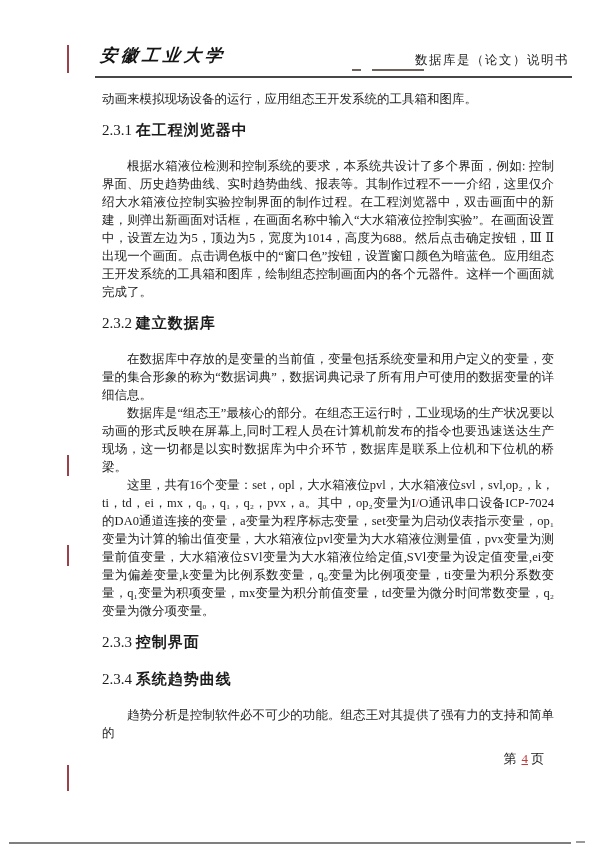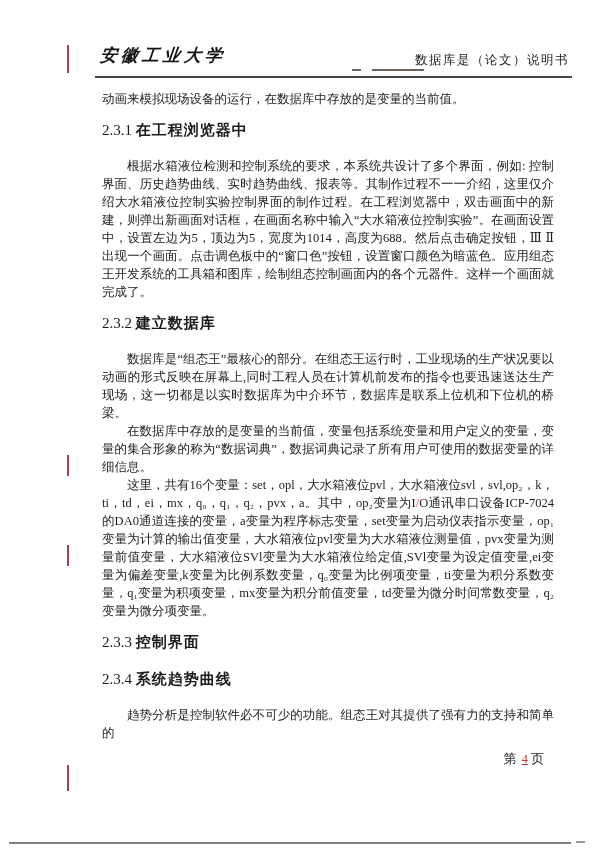--- a/index.html
+++ b/index.html
@@ -76,28 +76,28 @@
   <div>
     <div class="logo">安徽工业大学</div>
     <div class="hdr-dash-short"></div>
     <div class="hdr-dash-long"></div>
     <div class="doc-title">数据库是（论文）说明书</div>
     <div class="header-rule"></div>
   </div>
 
   <div class="body">
 
-    <p>动画来模拟现场设备的运行，在数据库中存放的是变量的当前值。</p>
+    <p>动画来模拟现场设备的运行，应用组态王开发系统的工具箱和图库。</p>
 
     <h2><span class="hnum">2.3.1</span> <span class="htitle">在工程浏览器中</span></h2>
     <p class="ind">根据水箱液位检测和控制系统的要求，本系统共设计了多个界面，例如: 控制界面、历史趋势曲线、实时趋势曲线、报表等。其制作过程不一一介绍，这里仅介绍大水箱液位控制实验控制界面的制作过程。在工程浏览器中，双击画面中的新建，则弹出新画面对话框，在画面名称中输入“大水箱液位控制实验”。在画面设置中，设置左边为5，顶边为5，宽度为1014，高度为688。然后点击确定按钮，Ⅲ Ⅱ 出现一个画面。点击调色板中的“窗口色”按钮，设置窗口颜色为暗蓝色。应用组态王开发系统的工具箱和图库，绘制组态控制画面内的各个元器件。这样一个画面就完成了。</p>
 
     <h2><span class="hnum">2.3.2</span> <span class="htitle">建立数据库</span></h2>
+    <p class="ind">在数据库中存放的是变量的当前值，变量包括系统变量和用户定义的变量，变量的集合形象的称为“数据词典”，数据词典记录了所有用户可使用的数据变量的详细信息。</p>
     <p class="ind">数据库是“组态王”最核心的部分。在组态王运行时，工业现场的生产状况要以动画的形式反映在屏幕上,同时工程人员在计算机前发布的指令也要迅速送达生产现场，这一切都是以实时数据库为中介环节，数据库是联系上位机和下位机的桥梁。</p>
-    <p class="ind">在数据库中存放的是变量的当前值，变量包括系统变量和用户定义的变量，变量的集合形象的称为“数据词典”，数据词典记录了所有用户可使用的数据变量的详细信息。</p>
     <p class="ind"><span>这里，共有16个变量：set，opl，大水箱液位pvl，大水箱液位svl，svl,op₂，k，ti，td，ei，mx，q₀，q₁，q₂，pvx，a。其中，op₂变量为I</span><span class="red-slash">/</span><span>O通讯串口设备ICP-7024的DA0通道连接的变量，a变量为程序标志变量，set变量为启动仪表指示变量，op₁变量为计算的输出值变量，大水箱液位pvl变量为大水箱液位测量值，pvx变量为测量前值变量，大水箱液位SVl变量为大水箱液位给定值,SVl变量为设定值变量,ei变量为偏差变量,k变量为比例系数变量，q₀变量为比例项变量，ti变量为积分系数变量，q₁变量为积项变量，mx变量为积分前值变量，td变量为微分时间常数变量，q₂变量为微分项变量。</span></p>
 
     <h2><span class="hnum">2.3.3</span> <span class="htitle">控制界面</span></h2>
 
     <h2><span class="hnum">2.3.4</span> <span class="htitle">系统趋势曲线</span></h2>
     <p class="ind">趋势分析是控制软件必不可少的功能。组态王对其提供了强有力的支持和简单的</p>
 
     <div class="pagenum"><span>第</span><span class="num">4</span><span>页</span></div>
   </div>
 

